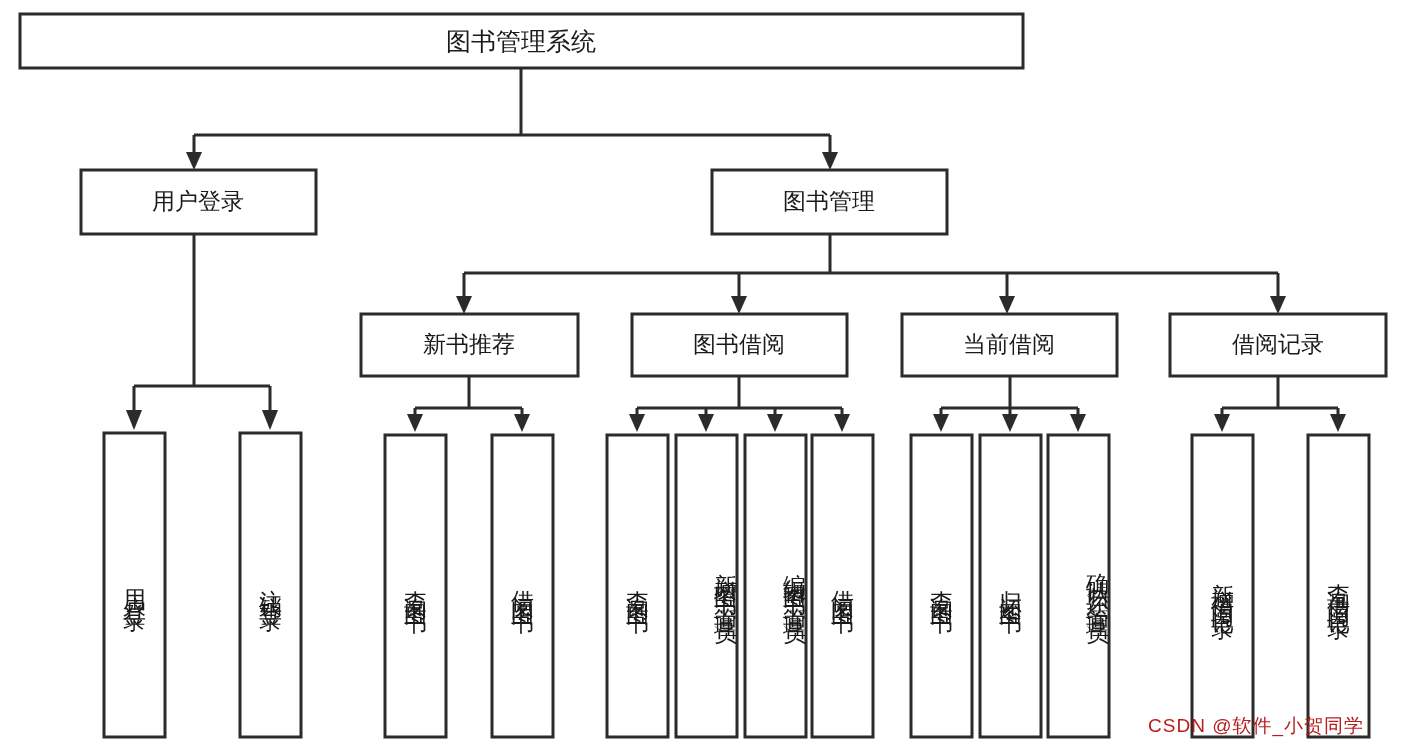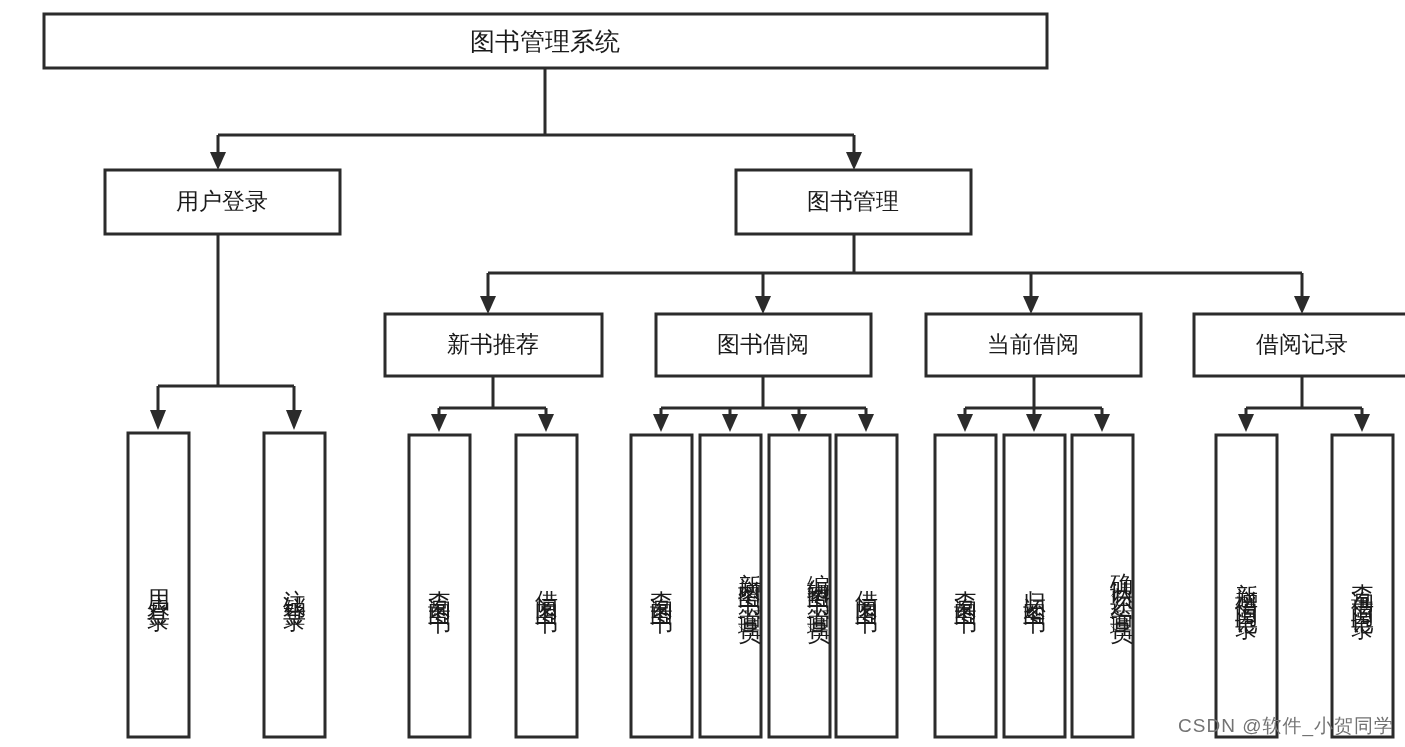--- a/index.html
+++ b/index.html
@@ -13,21 +13,20 @@
     font-family: "Liberation Sans", "DejaVu Sans", sans-serif;
     overflow: hidden;
     position: relative;
   }
   #diagram-root {
     position: absolute;
     left: 0;
     top: 0;
     width: 1382px;
     height: 747px;
-    margin-left: 24px;
   }
   svg.flow {
     display: block;
     width: 1405px;
     height: 747px;
   }
   .node-rect {
     fill: #ffffff;
     stroke: #2b2b2b;
     stroke-width: 3;
@@ -69,25 +68,25 @@
     color: #1a1a1a;
     display: flex;
     align-items: center;
     justify-content: center;
     white-space: nowrap;
     pointer-events: none;
     user-select: none;
   }
   .watermark {
     position: absolute;
-    right: 12px;
+    right: 18px;
     bottom: 8px;
     font-family: "Liberation Sans", "DejaVu Sans", sans-serif;
     font-size: 19px;
-    color: #737373;
+    color: #b91c1c;
     letter-spacing: 1px;
     white-space: nowrap;
   }
 </style>
 </head>
 <body>
 
 <div id="diagram-root">
 
   <svg class="flow" viewBox="0 0 1405 747" xmlns="http://www.w3.org/2000/svg">

